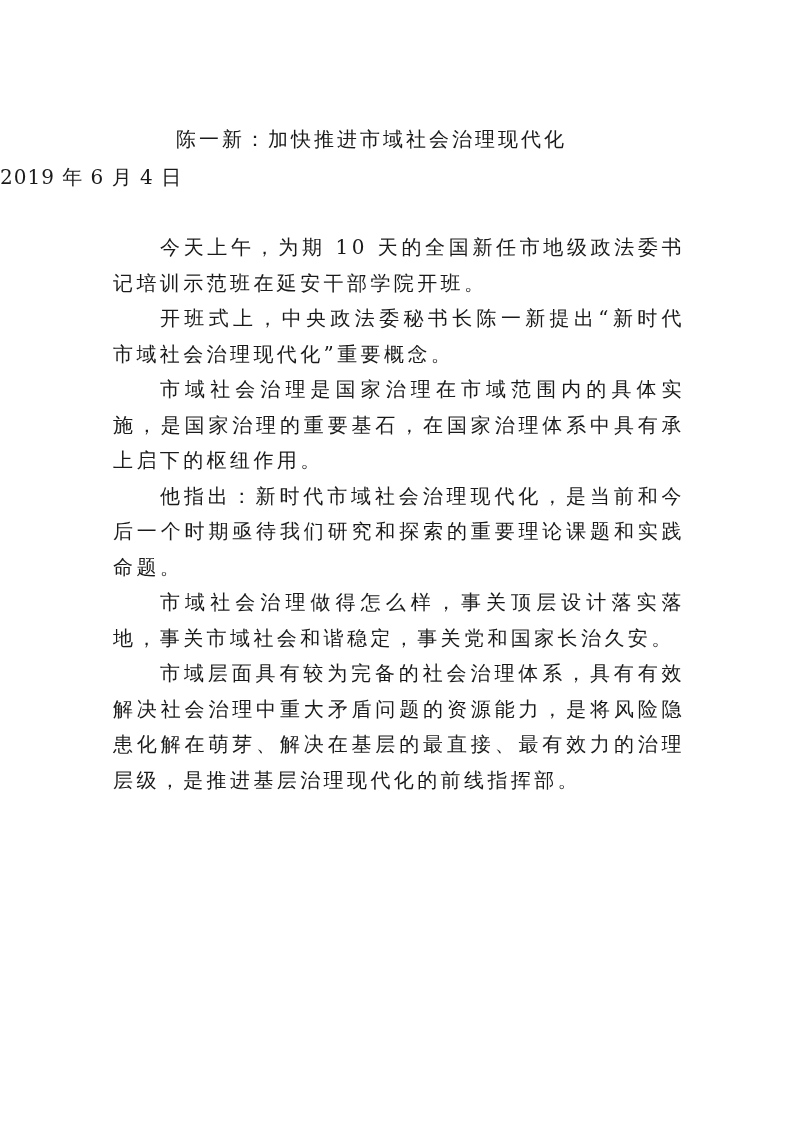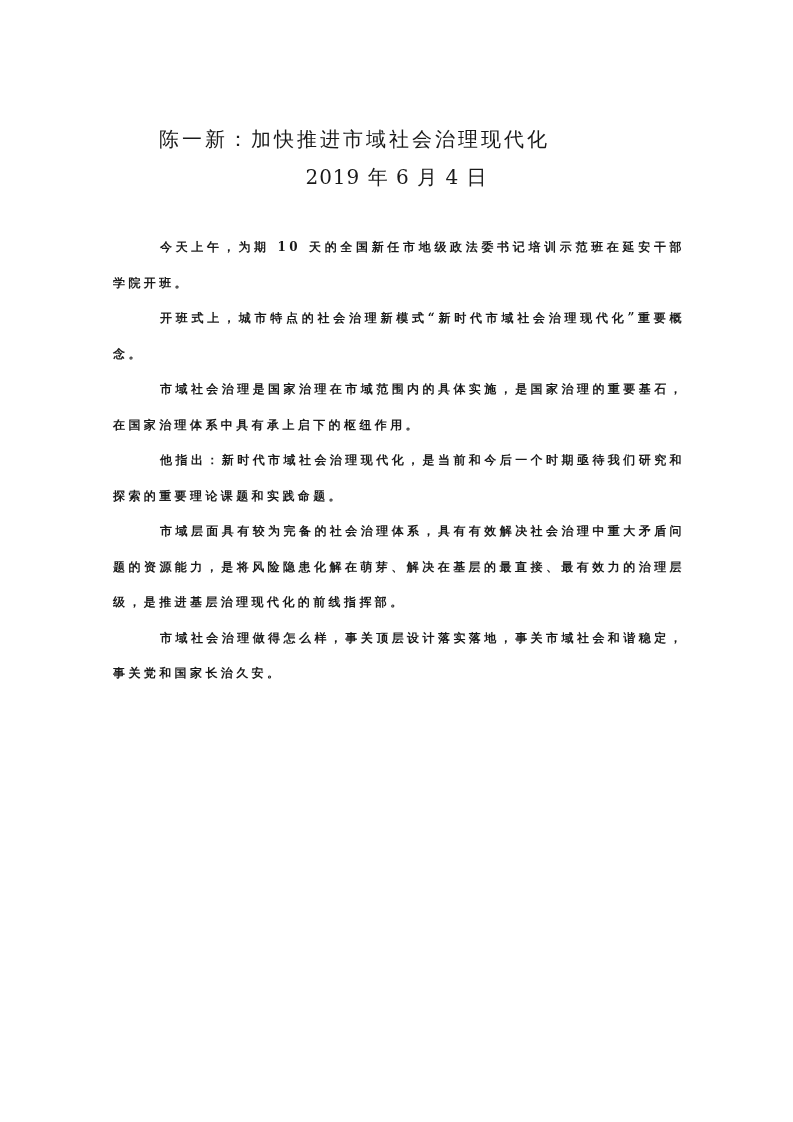--- a/index.html
+++ b/index.html
@@ -23,57 +23,57 @@
     }
     .title {
       position: absolute;
       top: 124px;
       left: 0;
       width: 709px;
       text-align: center;
       font-size: 20px;
       letter-spacing: 3px;
       line-height: 30px;
+      padding-left: 17px;
     }
     .date {
       position: absolute;
       top: 162px;
       left: 0;
       width: 793px;
-      text-align: center;
+      text-align: left;
       font-size: 20px;
       letter-spacing: 1px;
       line-height: 30px;
     }
     .body {
       position: absolute;
       top: 230px;
       left: 113px;
       width: 572px;
     }
     .para {
       margin: 0;
-      font-size: 12px;
+      font-size: 20px;
       line-height: 35.5px;
       letter-spacing: 3.4px;
       text-indent: 47px;
       text-align: justify;
       text-justify: inter-character;
       word-break: break-all;
-      font-weight: bold;
     }
   </style>
 </head>
 <body>
 
 <div class="page">
   <div class="title">陈一新：加快推进市域社会治理现代化</div>
   <div class="date">2019 年 6 月 4 日</div>
 
   <div class="body">
     <p class="para">今天上午，为期 10 天的全国新任市地级政法委书记培训示范班在延安干部学院开班。</p>
-    <p class="para">开班式上，城市特点的社会治理新模式“新时代市域社会治理现代化”重要概念。</p>
+    <p class="para">开班式上，中央政法委秘书长陈一新提出“新时代市域社会治理现代化”重要概念。</p>
     <p class="para">市域社会治理是国家治理在市域范围内的具体实施，是国家治理的重要基石，在国家治理体系中具有承上启下的枢纽作用。</p>
     <p class="para">他指出：新时代市域社会治理现代化，是当前和今后一个时期亟待我们研究和探索的重要理论课题和实践命题。</p>
+    <p class="para">市域社会治理做得怎么样，事关顶层设计落实落地，事关市域社会和谐稳定，事关党和国家长治久安。</p>
     <p class="para">市域层面具有较为完备的社会治理体系，具有有效解决社会治理中重大矛盾问题的资源能力，是将风险隐患化解在萌芽、解决在基层的最直接、最有效力的治理层级，是推进基层治理现代化的前线指挥部。</p>
-    <p class="para">市域社会治理做得怎么样，事关顶层设计落实落地，事关市域社会和谐稳定，事关党和国家长治久安。</p>
   </div>
 </div>
 
 </body></html>

